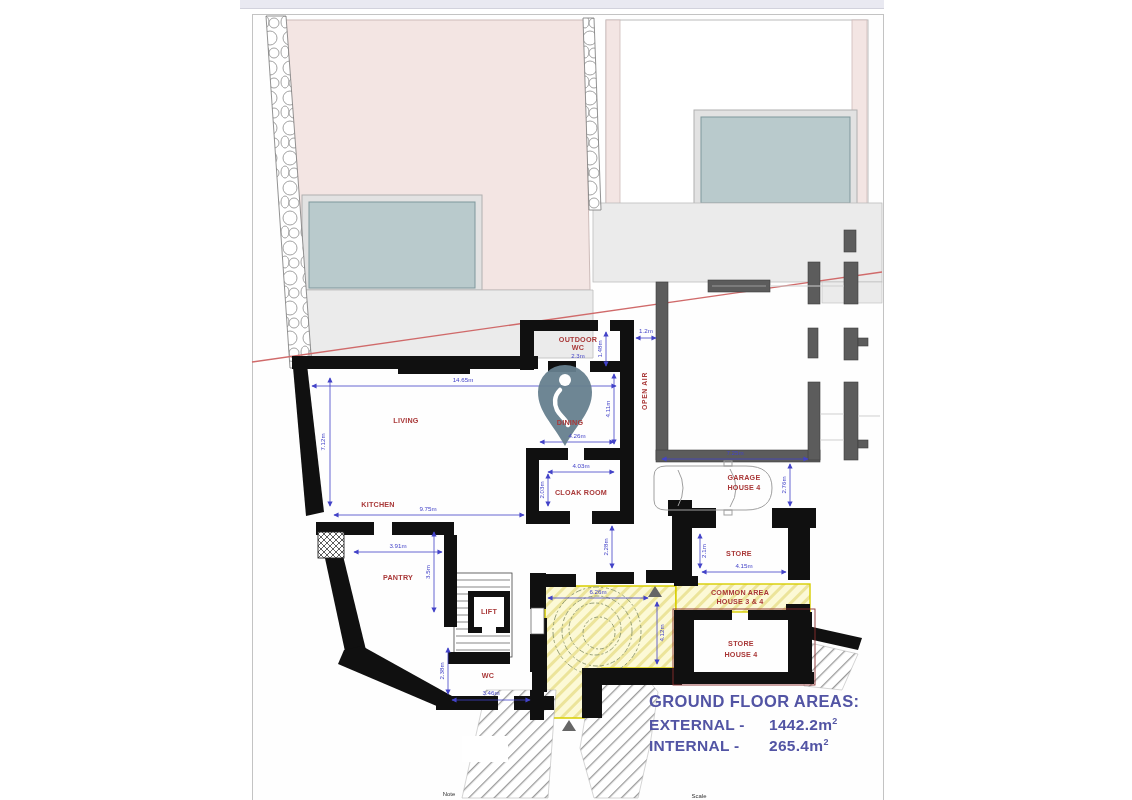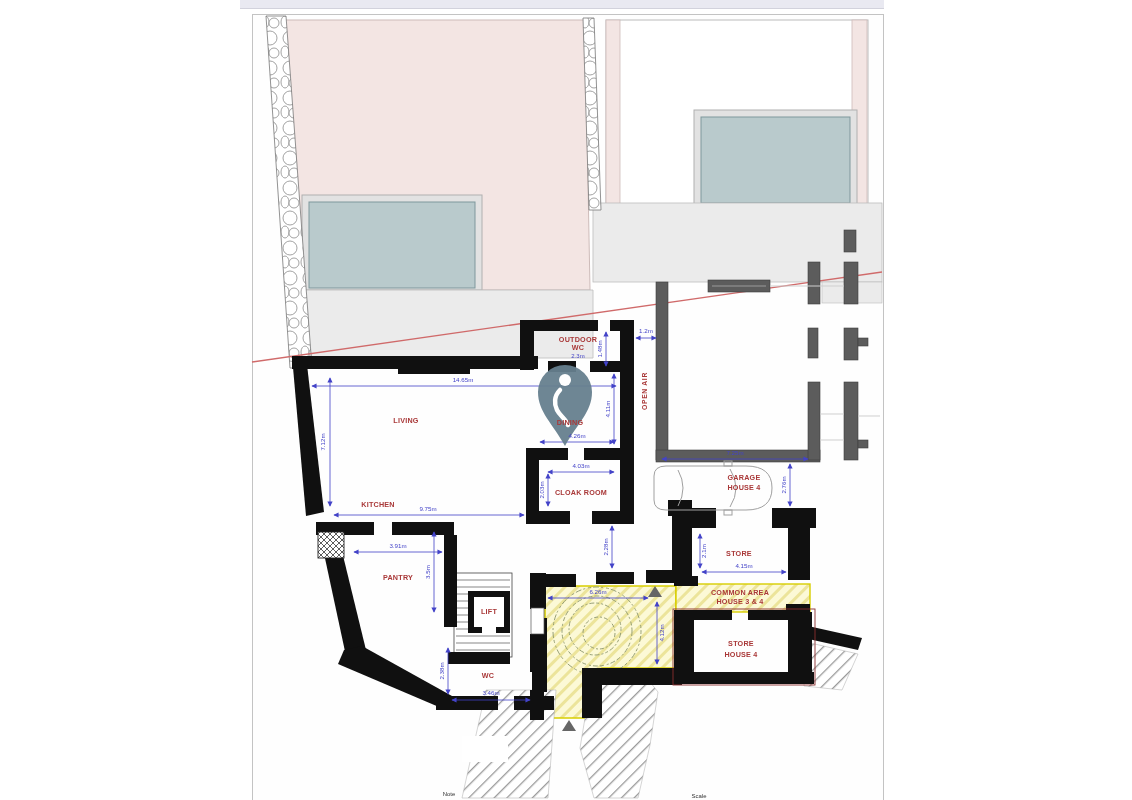--- a/index.html
+++ b/index.html
@@ -278,16 +278,27 @@
   <span class="lbl room" style="left:488px;top:676px;">WC</span>
   <span class="lbl room v" style="left:645px;top:391px;">OPEN AIR</span>
   <span class="lbl room" style="left:744px;top:478px;">GARAGE</span>
   <span class="lbl room" style="left:744px;top:488px;">HOUSE 4</span>
   <span class="lbl room" style="left:739px;top:554px;">STORE</span>
   <span class="lbl room" style="left:740px;top:593px;">COMMON AREA</span>
   <span class="lbl room" style="left:740px;top:602px;">HOUSE 3 &amp; 4</span>
   <span class="lbl room" style="left:741px;top:644px;">STORE</span>
   <span class="lbl room" style="left:741px;top:655px;">HOUSE 4</span>
 
+  <div class="areas">
+    <div class="t">GROUND FLOOR AREAS:</div>
+    <div class="row">
+      <span>EXTERNAL -</span>
+      <span><span>1442.2m</span><sup>2</sup></span>
+    </div>
+    <div class="row">
+      <span>INTERNAL -</span>
+      <span><span>265.4m</span><sup>2</sup></span>
+    </div>
+  </div>
 
   <span class="foot" style="left:449px;top:791px;">Note</span>
   <span class="foot" style="left:699px;top:793px;">Scale</span>
 </div>
 
 </body></html>

